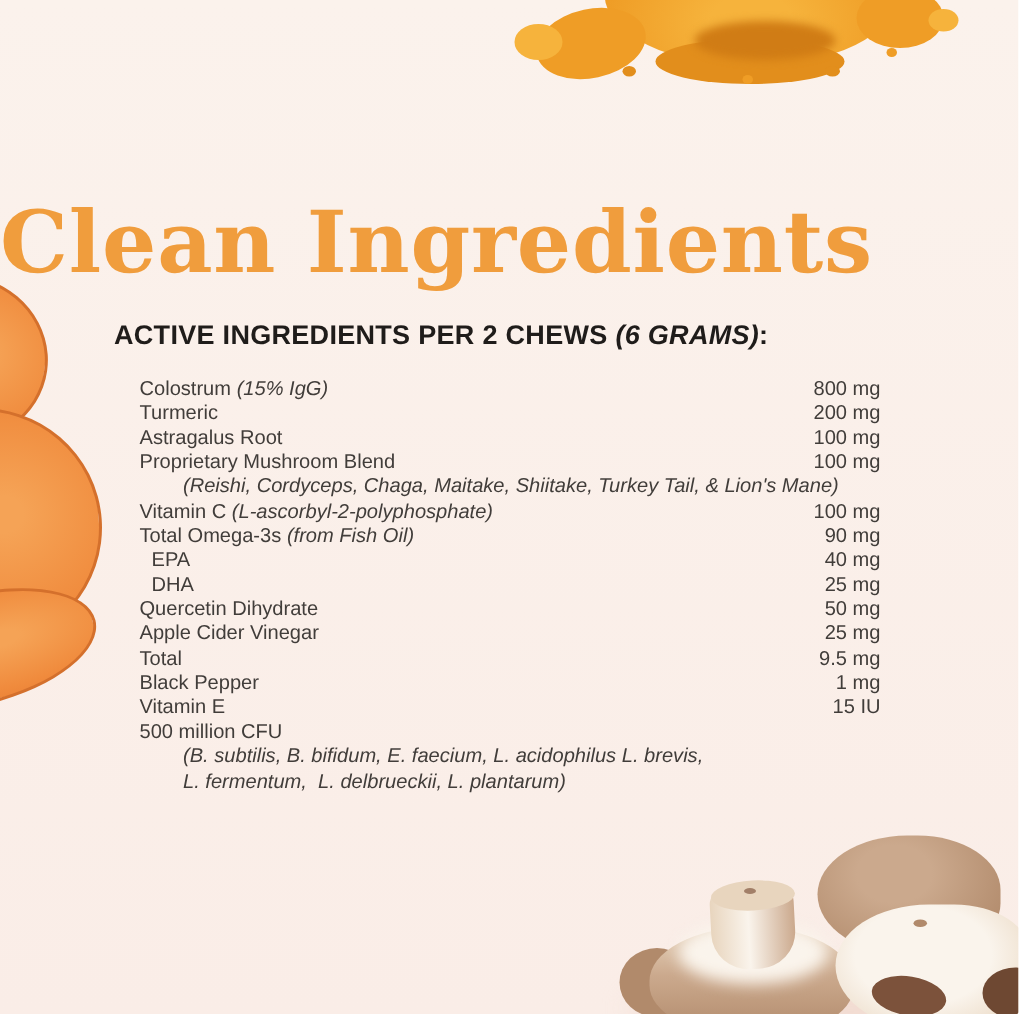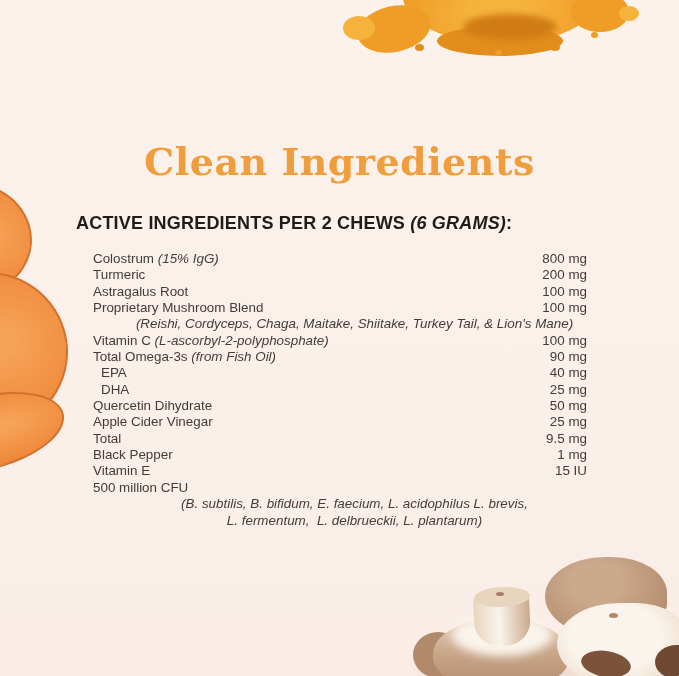--- a/index.html
+++ b/index.html
@@ -61,28 +61,28 @@
              border-radius:55% 45% 40% 60%;
              background:radial-gradient(ellipse at 45% 40%, var(--mushroom_white) 45%, var(--mushroom_cream) 90%); }
   .m-slice .g1 { position:absolute; left:24px; top:48px; width:50px; height:26px; border-radius:50%;
                  background:var(--mushroom_gill); transform:rotate(9deg); }
   .m-slice .g2 { position:absolute; left:98px; top:42px; width:44px; height:34px; border-radius:50%;
                  background:var(--mushroom_gill_dark); }
   .m-slice .g3 { position:absolute; left:52px; top:10px; width:9px; height:5px; border-radius:50%;
                  background:var(--mushroom_brown); }
 
   
-  .title { position:absolute; left:0; top:133px; width:100%; text-align:center;
-           font-family:"DejaVu Serif", serif; font-weight:bold; font-size:38px; line-height:58px;
+  .title { position:absolute; left:0; top:133px; width:100%; 
+           font-family:"DejaVu Serif", serif; font-weight:bold; font-size:57px; line-height:58px;
            letter-spacing:0.5px; color:var(--accent_orange); white-space:nowrap; }
   .header { position:absolute; left:76px; top:213px; width:494px;
             font-size:18px; font-weight:bold; letter-spacing:0.2px; color:var(--header_dark); white-space:nowrap; }
   .header .it { font-style:italic; }
   .ing-list { position:absolute; left:93px; top:251px; width:494px;
-              font-size:13.4px; line-height:16.35px; color:var(--text_dark);text-align:center; }
+              font-size:13.4px; line-height:16.35px; color:var(--text_dark); }
   .ing-line { display:flex; justify-content:space-between; align-items:baseline; }
   .ing-row.indent .ing-line { padding-left:8px; }
   .ing-name .ni { font-style:italic; }
   .ing-amount { white-space:nowrap; }
   .ing-subnote { font-style:italic; padding-left:5px; white-space:pre-wrap;margin-left:24px; }
 </style>
 </head>
 <body>
 
 <div class="canvas">

